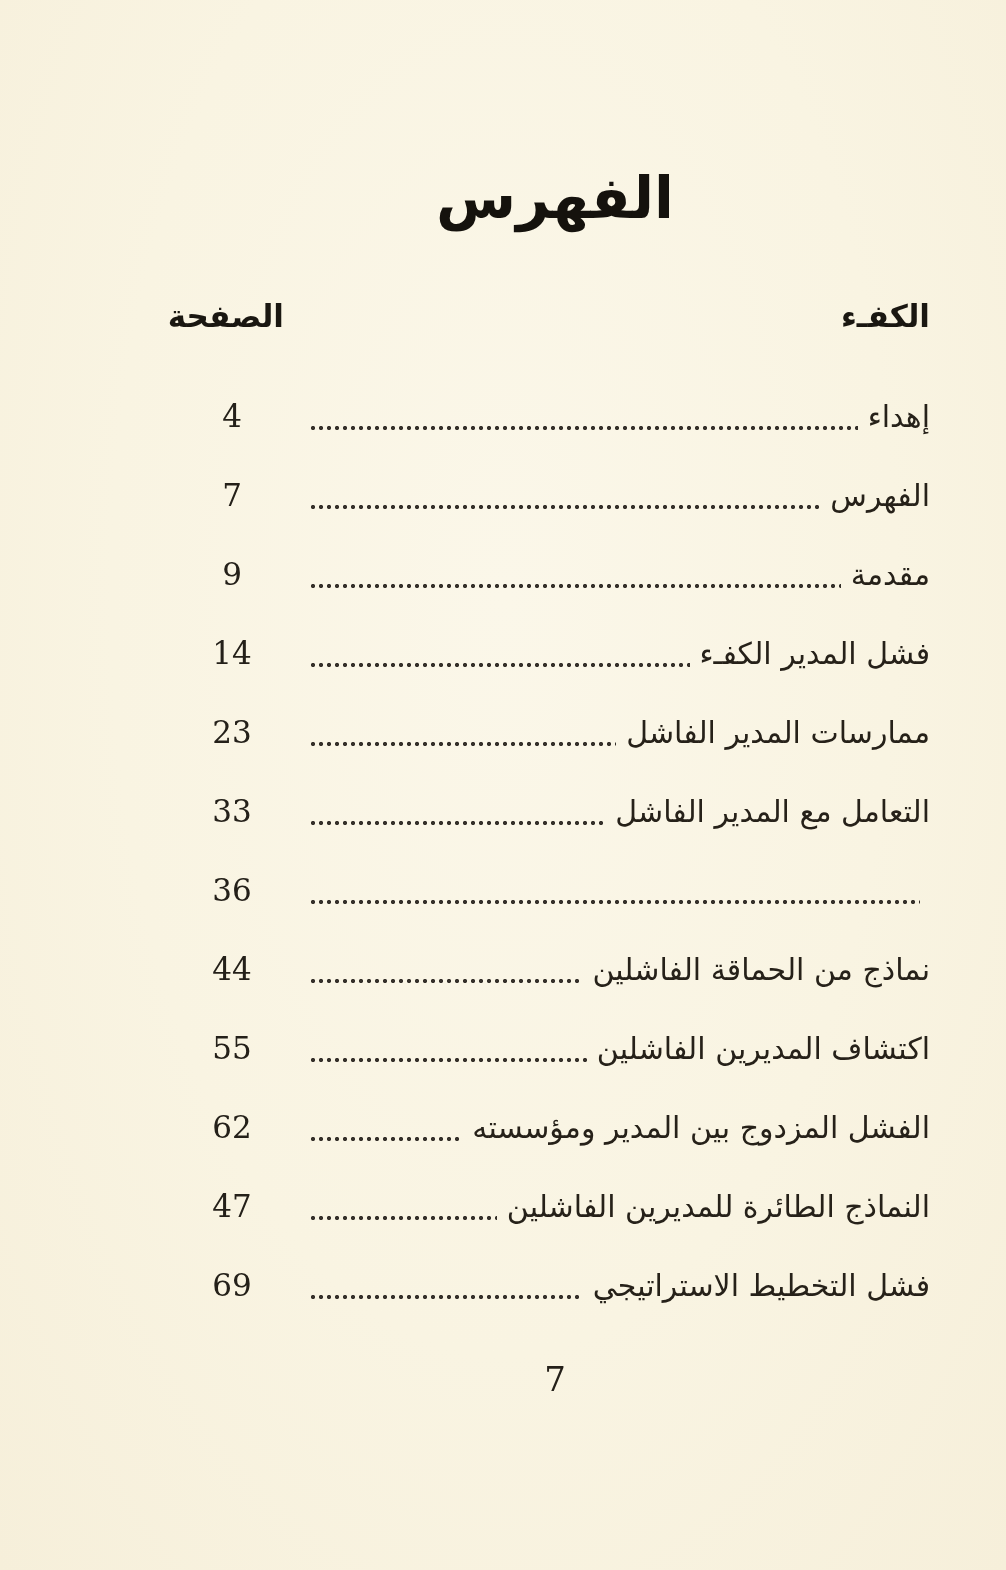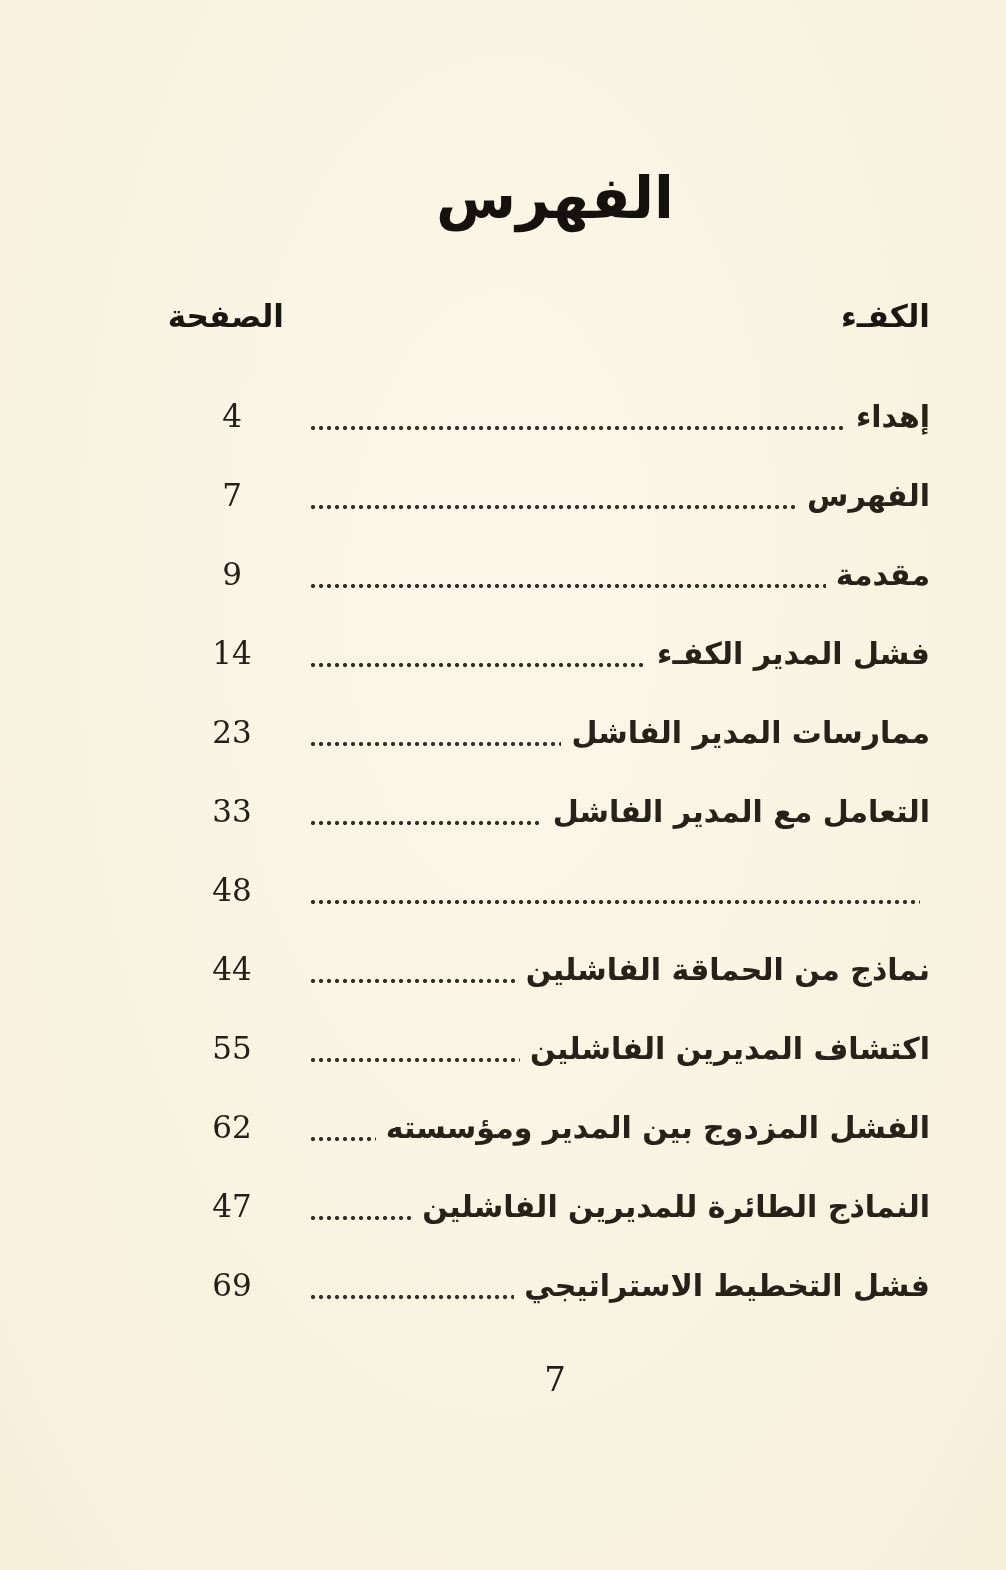--- a/index.html
+++ b/index.html
@@ -57,21 +57,20 @@
     display: flex;
     direction: rtl;
     align-items: center;
     font-size: 30px;
     line-height: 1;
   }
 
   .toc-entry-title {
     white-space: nowrap;
     color: #262119;
-    font-weight: bold;
   }
 
   .dots {
     flex: 1 1 auto;
     height: 6px;
     margin: 0 10px 0 26px;
     position: relative;
     top: 11px; 
     background-image: radial-gradient(circle at 3px 3px, #35302a 1.9px, rgba(0,0,0,0) 2.3px);
     background-size: 8px 6px;
@@ -142,21 +141,21 @@
     </div>
 
     <div class="toc-row" lang="ar">
       <span class="toc-entry-title">التعامل مع المدير الفاشل</span>
       <span class="dots"></span>
       <span class="toc-entry-page">33</span>
     </div>
 
     <div class="toc-row" lang="ar">
       <span class="dots"></span>
-      <span class="toc-entry-page">48</span>
+      <span class="toc-entry-page">36</span>
     </div>
 
     <div class="toc-row" lang="ar">
       <span class="toc-entry-title">نماذج من الحماقة الفاشلين</span>
       <span class="dots"></span>
       <span class="toc-entry-page">44</span>
     </div>
 
     <div class="toc-row" lang="ar">
       <span class="toc-entry-title">اكتشاف المديرين الفاشلين</span>

